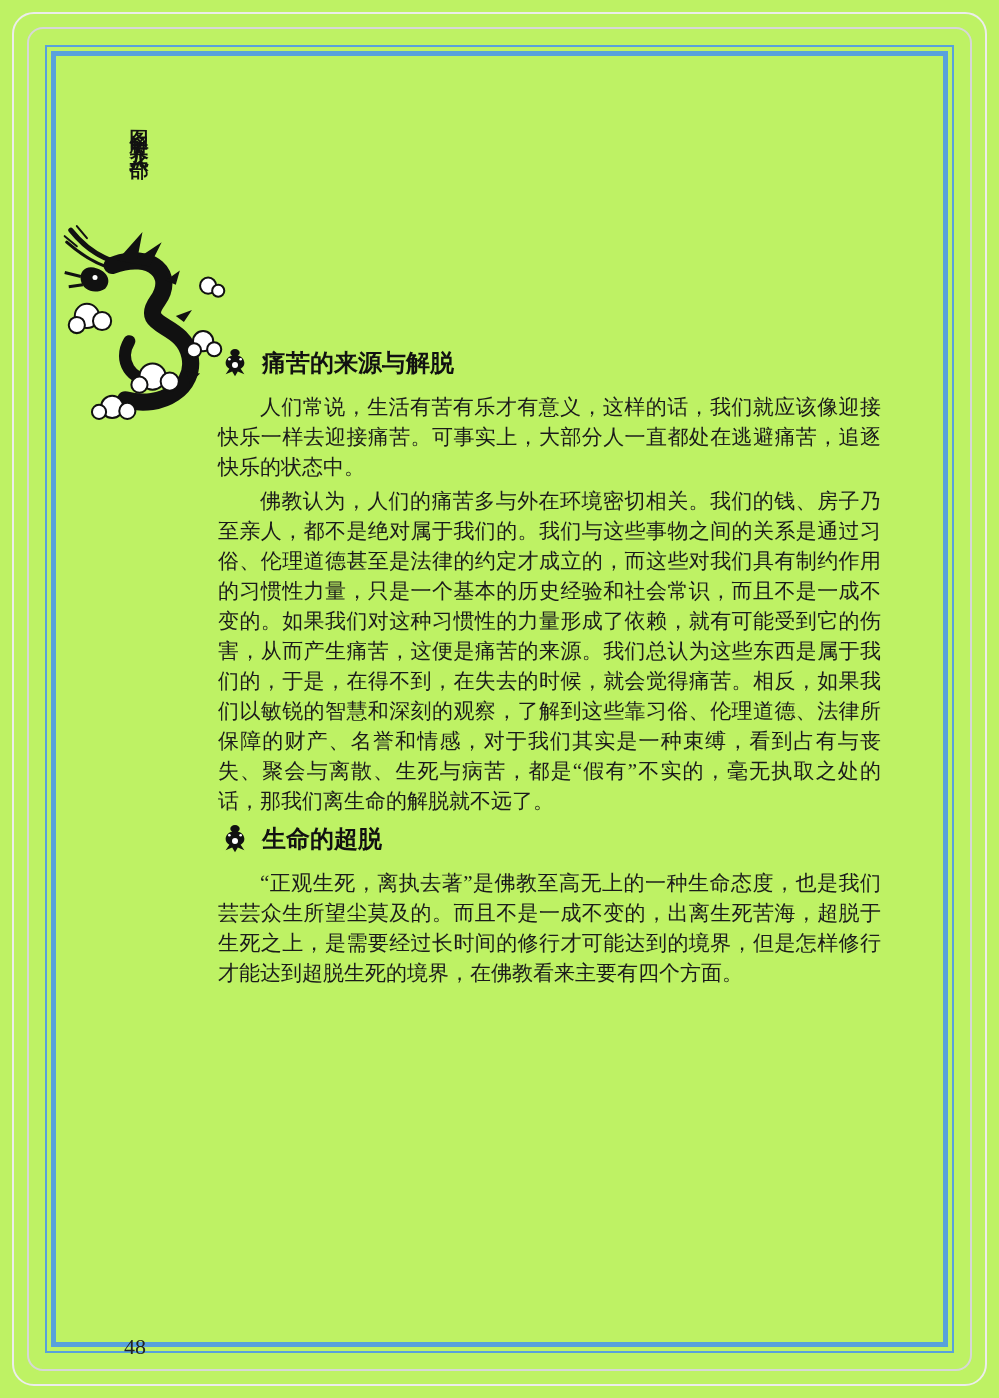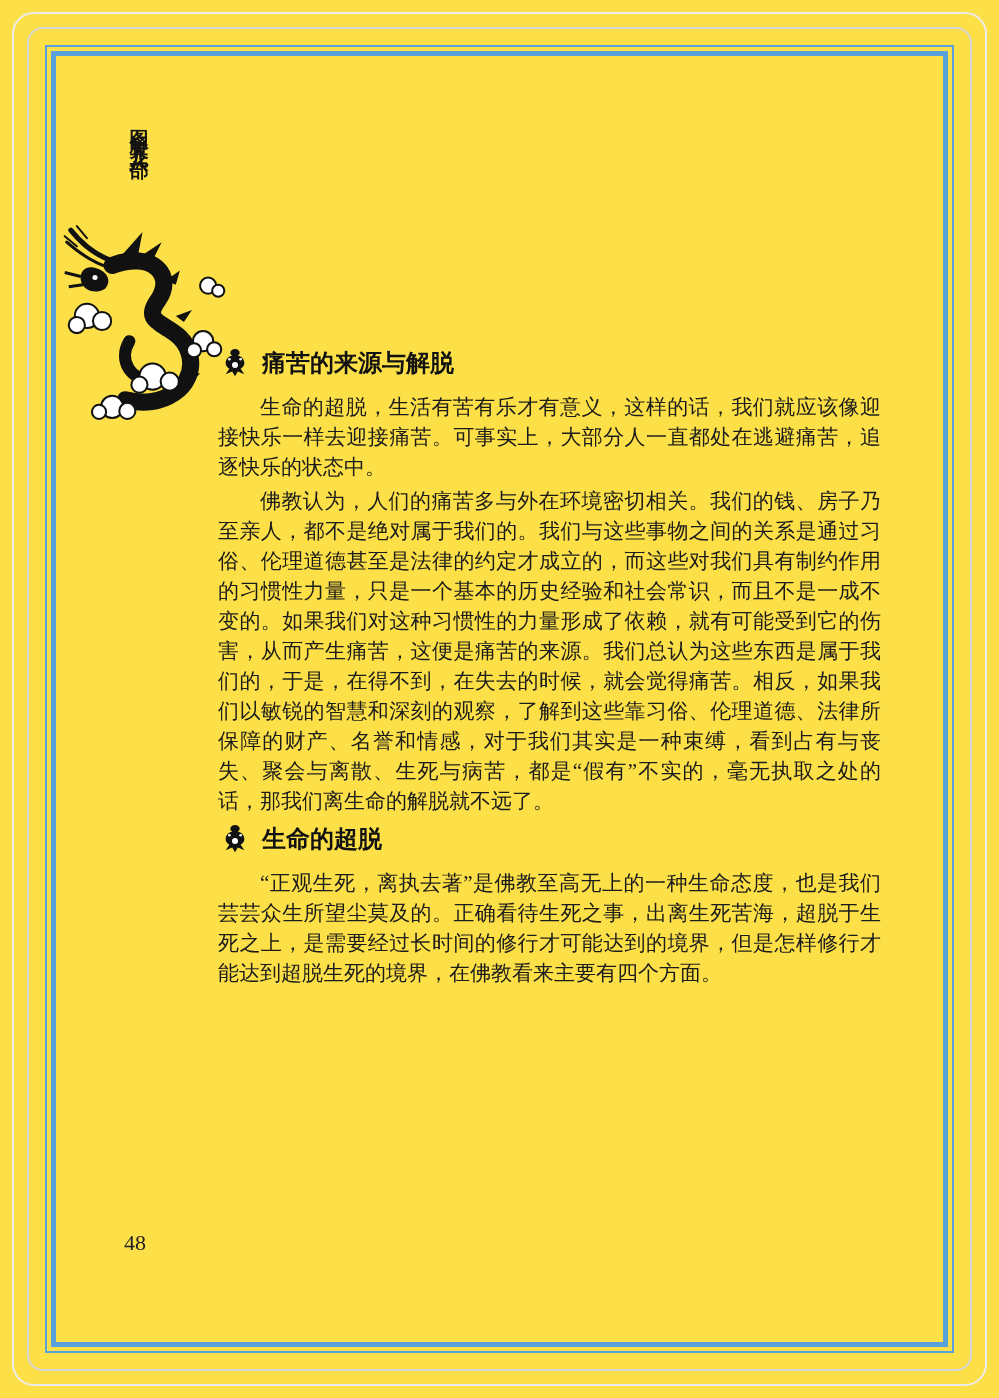--- a/index.html
+++ b/index.html
@@ -1,16 +1,16 @@
 <!DOCTYPE html>
 <html><head>
 <meta charset="utf-8">
 <style>
   html,body{margin:0;padding:0;background:#fff;}
-  .canvas{position:relative;width:999px;height:1398px;background:#fde047;overflow:hidden;
+  .canvas{position:relative;width:999px;height:1398px;background:#bef264;overflow:hidden;
           font-family:"Liberation Serif","DejaVu Serif",serif;color:#1b1b1b;}
   
   .photo-edge{position:absolute;inset:12px;border:2px solid #ececec;border-radius:22px;}
   .page-edge{position:absolute;inset:27px;border:2px solid #d7d7d7;border-radius:16px;}
   
   .frame-thin{position:absolute;inset:45px;border:2px solid #58a1dc;}
   .frame-thick{position:absolute;inset:51px;border:5px solid #58a1dc;}
   
   .vertical-title{position:absolute;left:126px;top:114px;writing-mode:vertical-rl;
       font-size:19px;font-weight:600;letter-spacing:6px;color:#111;
@@ -18,21 +18,21 @@
   
   .dragon{position:absolute;left:56px;top:220px;width:178px;height:202px;}
   
   .content{position:absolute;left:218px;top:344px;width:663px;}
   .section-heading{display:flex;align-items:center;gap:12px;margin:0 0 10px 2px;height:38px;
       font-family:"Liberation Sans","DejaVu Sans",sans-serif;font-size:24px;font-weight:bold;color:#111;}
   .ornament{width:30px;height:32px;flex:0 0 auto;}
   .content p{margin:0 0 4px 0;font-size:21px;line-height:30px;text-indent:2em;
       text-align:justify;color:#1b1b1b;}
   .section-2{margin-top:0;}
-  .page-number{position:absolute;left:124px;top:1230px;font-size:22px;color:#222;}
+  .page-number{position:absolute;left:124px;top:1334px;font-size:22px;color:#222;}
 </style>
 </head>
 <body>
 
 <div class="canvas">
 
   <div class="photo-edge"></div>
   <div class="page-edge"></div>
   <div class="frame-thin"></div>
   <div class="frame-thick"></div>
@@ -83,32 +83,32 @@
     <div class="section-heading">
       <svg class="ornament" viewBox="0 0 32 34" aria-hidden="true">
         <path fill="#111" d="M16,2 c3,0 5,2 5,4 c0,1.5 -1,2.5 -2,3 c4,1 7,4 7,8 c0,3 -2,5 -4,6 l4,6 -7,-3 -3,5 -3,-5 -7,3 4,-6 c-2,-1 -4,-3 -4,-6 c0,-4 3,-7 7,-8 c-1,-0.5 -2,-1.5 -2,-3 c0,-2 2,-4 5,-4 z"></path>
         <circle cx="16" cy="19" r="3.2" fill="#fff"></circle>
         <circle cx="10" cy="13" r="1.4" fill="#fff"></circle>
         <circle cx="22" cy="13" r="1.4" fill="#fff"></circle>
       </svg>
       <span>痛苦的来源与解脱</span>
     </div>
 
-    <p>生命的超脱，生活有苦有乐才有意义，这样的话，我们就应该像迎接快乐一样去迎接痛苦。可事实上，大部分人一直都处在逃避痛苦，追逐快乐的状态中。</p>
+    <p>人们常说，生活有苦有乐才有意义，这样的话，我们就应该像迎接快乐一样去迎接痛苦。可事实上，大部分人一直都处在逃避痛苦，追逐快乐的状态中。</p>
     <p>佛教认为，人们的痛苦多与外在环境密切相关。我们的钱、房子乃至亲人，都不是绝对属于我们的。我们与这些事物之间的关系是通过习俗、伦理道德甚至是法律的约定才成立的，而这些对我们具有制约作用的习惯性力量，只是一个基本的历史经验和社会常识，而且不是一成不变的。如果我们对这种习惯性的力量形成了依赖，就有可能受到它的伤害，从而产生痛苦，这便是痛苦的来源。我们总认为这些东西是属于我们的，于是，在得不到，在失去的时候，就会觉得痛苦。相反，如果我们以敏锐的智慧和深刻的观察，了解到这些靠习俗、伦理道德、法律所保障的财产、名誉和情感，对于我们其实是一种束缚，看到占有与丧失、聚会与离散、生死与病苦，都是“假有”不实的，毫无执取之处的话，那我们离生命的解脱就不远了。</p>
 
     <div class="section-heading section-2">
       <svg class="ornament" viewBox="0 0 32 34" aria-hidden="true">
         <path fill="#111" d="M16,2 c3,0 5,2 5,4 c0,1.5 -1,2.5 -2,3 c4,1 7,4 7,8 c0,3 -2,5 -4,6 l4,6 -7,-3 -3,5 -3,-5 -7,3 4,-6 c-2,-1 -4,-3 -4,-6 c0,-4 3,-7 7,-8 c-1,-0.5 -2,-1.5 -2,-3 c0,-2 2,-4 5,-4 z"></path>
         <circle cx="16" cy="19" r="3.2" fill="#fff"></circle>
         <circle cx="10" cy="13" r="1.4" fill="#fff"></circle>
         <circle cx="22" cy="13" r="1.4" fill="#fff"></circle>
       </svg>
       <span>生命的超脱</span>
     </div>
 
-    <p>“正观生死，离执去著”是佛教至高无上的一种生命态度，也是我们芸芸众生所望尘莫及的。正确看待生死之事，出离生死苦海，超脱于生死之上，是需要经过长时间的修行才可能达到的境界，但是怎样修行才能达到超脱生死的境界，在佛教看来主要有四个方面。</p>
+    <p>“正观生死，离执去著”是佛教至高无上的一种生命态度，也是我们芸芸众生所望尘莫及的。而且不是一成不变的，出离生死苦海，超脱于生死之上，是需要经过长时间的修行才可能达到的境界，但是怎样修行才能达到超脱生死的境界，在佛教看来主要有四个方面。</p>
 
   </div>
 
   <div class="page-number">48</div>
 
 </div>
 
 </body></html>

